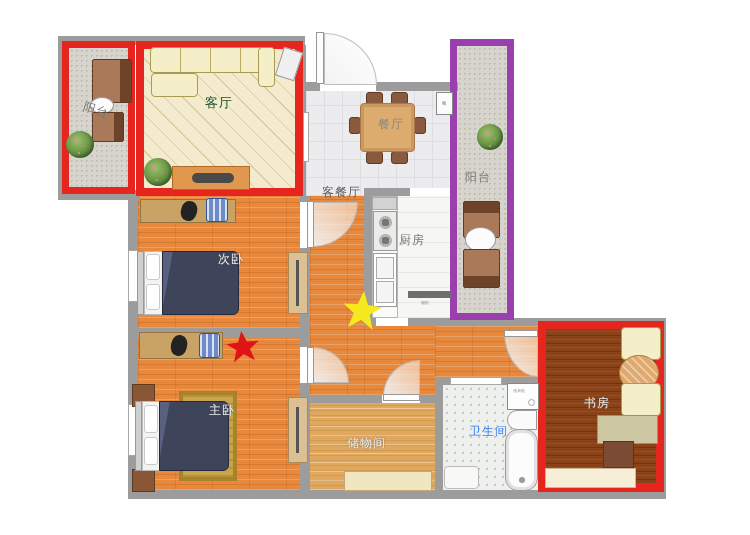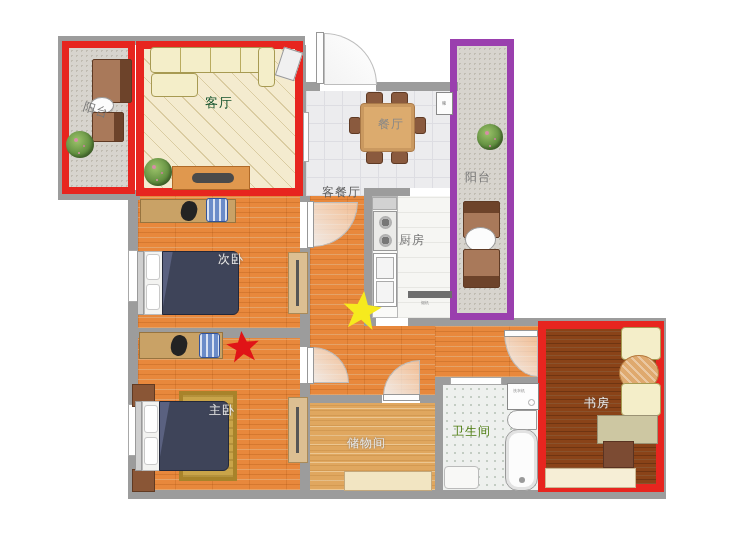--- a/index.html
+++ b/index.html
@@ -187,21 +187,21 @@
   <div class="lbl lbl-light" style="left:347px;top:435px;">储物间</div>
 
   <div class="abs" style="left:507px;top:383px;width:32px;height:27px;background:#fdfdfd;border:1px solid #888;">
     <span class="tiny" style="left:3px;top:4px;width:20px;white-space:normal;">洗衣机</span>
     <i class="abs" style="right:3px;bottom:3px;width:7px;height:7px;border-radius:50%;border:1px solid #aaa;"></i>
   </div>
   <div class="abs" style="left:507px;top:410px;width:30px;height:20px;background:#fafafa;border:1px solid #999;border-radius:18px 0 0 18px;"></div>
   <div class="abs" style="left:505px;top:429px;width:33px;height:62px;background:#fcfcfc;border:1px solid #999;border-radius:13px;box-shadow:inset 0 0 0 3px #e2e2e2;"></div>
   <div class="abs" style="left:519px;top:477px;width:6px;height:6px;border-radius:50%;background:#9a9a9a;"></div>
   <div class="abs" style="left:444px;top:466px;width:35px;height:23px;background:#f8f8f6;border:1px solid #bbb;border-radius:4px;"></div>
-  <div class="lbl" style="left:452px;top:423px;color:#4d7c0f;">卫生间</div>
+  <div class="lbl" style="left:469px;top:423px;color:#3b82f6;">卫生间</div>
 
   <div class="abs cream" style="left:621px;top:327px;width:40px;height:33px;"></div>
   <div class="abs round-table" style="left:619px;top:355px;width:40px;height:36px;"></div>
   <div class="abs cream" style="left:621px;top:383px;width:40px;height:33px;"></div>
   <div class="abs" style="left:597px;top:415px;width:61px;height:29px;background:#cdc7a2;border:1px solid #9b9274;"></div>
   <div class="abs" style="left:603px;top:441px;width:31px;height:27px;background:#7c4b33;border:1px solid #5a3322;"></div>
   <div class="abs" style="left:545px;top:468px;width:91px;height:20px;background:#f6eed6;border:1px solid #cbb794;"></div>
   <div class="lbl lbl-light" style="left:584px;top:395px;">书房</div>
 
   <div class="abs arc" style="left:313px;top:202px;width:45px;height:45px;border-radius:0 0 100% 0;"></div>

